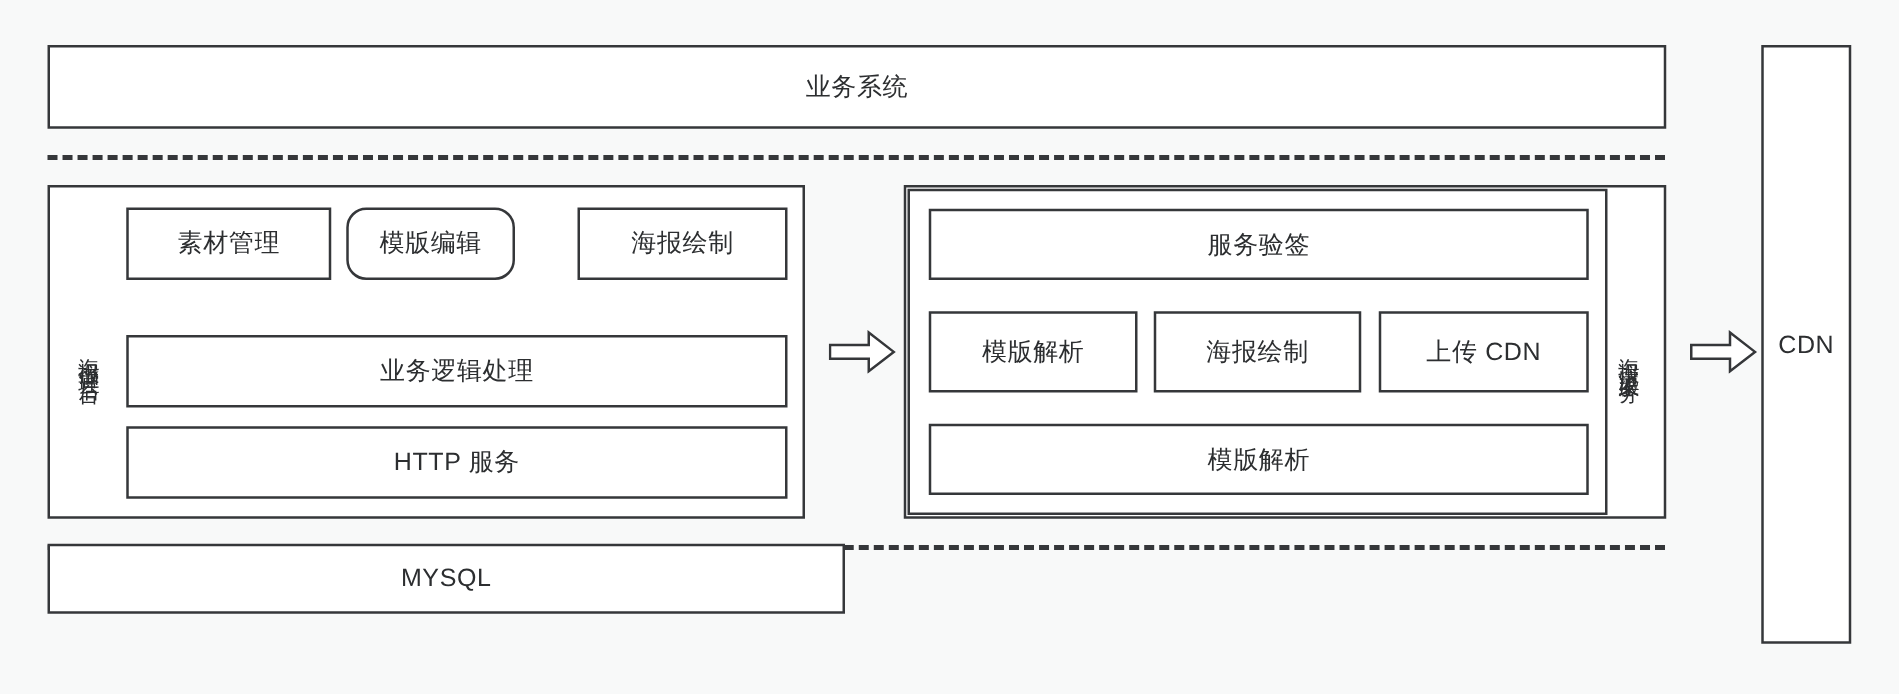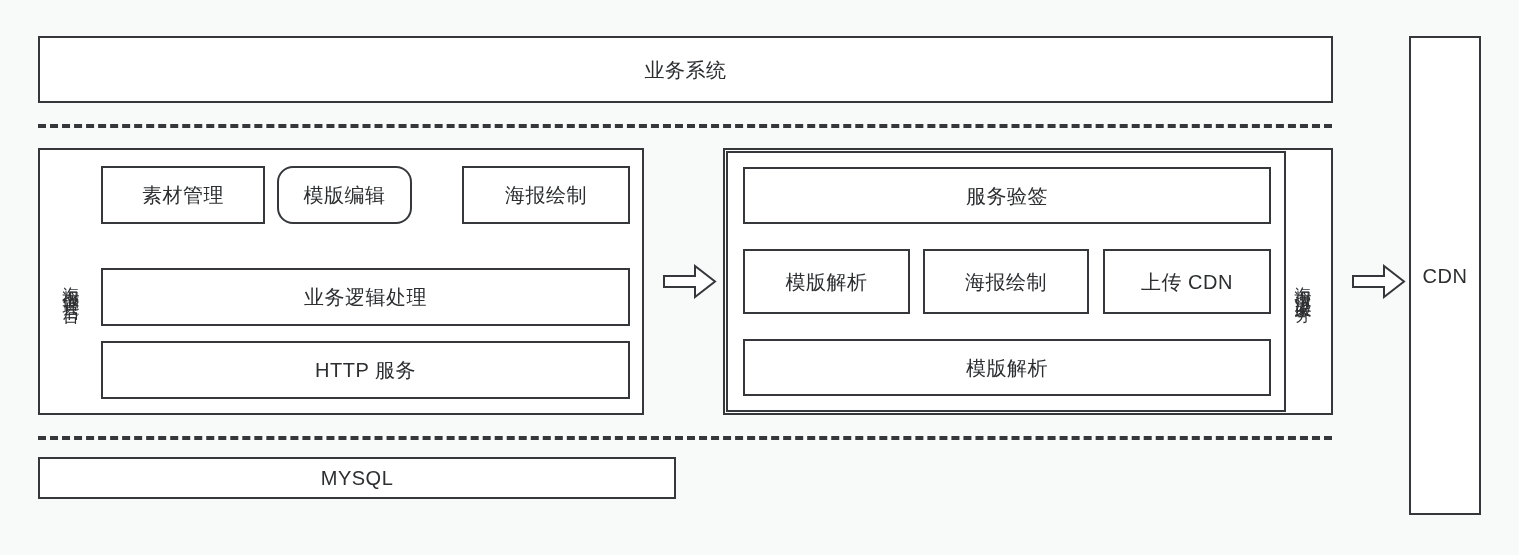--- a/index.html
+++ b/index.html
@@ -147,21 +147,21 @@
   </div>
 
   <div class="arrow" style="left:1352px; top:264px;">
     <svg width="54" height="35" viewBox="0 0 54 35">
       <path d="M1,12 L32,12 L32,2 L52,17.5 L32,33 L32,23 L1,23 Z" fill="#ffffff" stroke="#35373a" stroke-width="2" stroke-linejoin="miter"></path>
     </svg>
   </div>
 
   <div class="dashed-sep" style="left:38px; top:436px; width:1294px;"></div>
 
-  <div class="box" style="left:38px; top:457px; width:638px; height:42px;text-align:right;">
+  <div class="box" style="left:38px; top:435px; width:638px; height:56px;text-align:right;">
     <span class="lbl">MYSQL</span>
   </div>
 
   <div class="box" style="left:1409px; top:36px; width:72px; height:479px;">
     <span class="lbl">CDN</span>
   </div>
 
 </div>
 
 </body></html>

